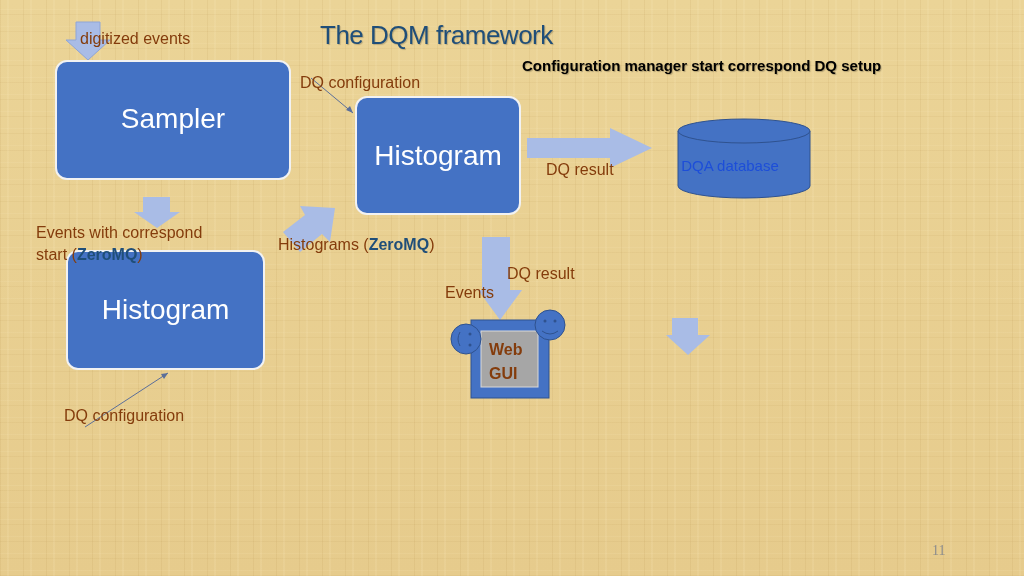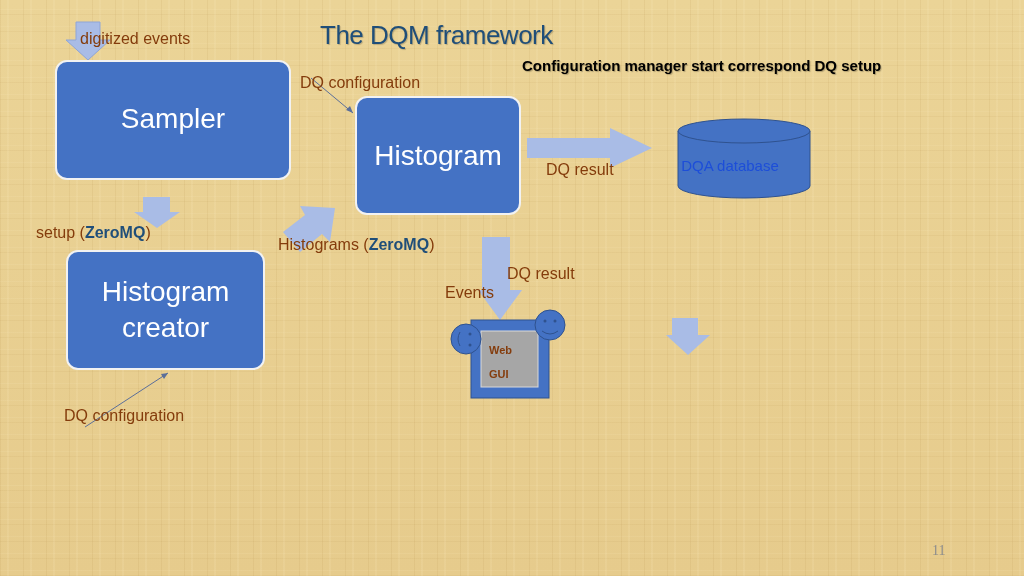--- a/index.html
+++ b/index.html
@@ -72,36 +72,36 @@
 <div class="box" style="left:55px;top:60px;width:236px;height:120px;">
   <span style="margin-top:-2px;">Sampler</span>
 </div>
 
 <div class="box" style="left:355px;top:96px;width:166px;height:119px;flex-direction:column;">
   <span>Histogram</span>
 </div>
 
 <div class="box" style="left:66px;top:250px;width:199px;height:120px;flex-direction:column;">
   <span>Histogram</span>
-  <span>creator</span>
 </div>
 
 <div class="abs" style="left:678px;top:157px;width:104px;text-align:center;color:#1d4ed8;font-size:15px;">DQA database</div>
 
-<div class="abs" style="left:489px;top:338px;color:#843c0c;font-weight:bold;font-size:11px;line-height:24px;">
+<div class="abs" style="left:489px;top:338px;color:#843c0c;font-weight:bold;font-size:16px;line-height:24px;">
   <div>Web</div>
   <div>GUI</div>
 </div>
 
 <div class="lbl" style="left:80px;top:30px;">digitized events</div>
 <div class="lbl" style="left:300px;top:74px;">DQ configuration</div>
 <div class="lbl" style="left:546px;top:161px;">DQ result</div>
 
 <div class="lbl" style="left:36px;top:222px;line-height:22px;">
-  <div><span>setup </span>(<span class="zmq">ZeroMQ</span>)</div>
+  <div>Events with correspond</div>
+  <div><span>start </span>(<span class="zmq">ZeroMQ</span>)</div>
 </div>
 
 <div class="lbl" style="left:278px;top:236px;">
   <span>Histograms </span>(<span class="zmq">ZeroMQ</span>)
 </div>
 
 <div class="lbl" style="left:507px;top:265px;">DQ result</div>
 <div class="lbl" style="left:445px;top:284px;">Events</div>
 <div class="lbl" style="left:64px;top:407px;">DQ configuration</div>
 

